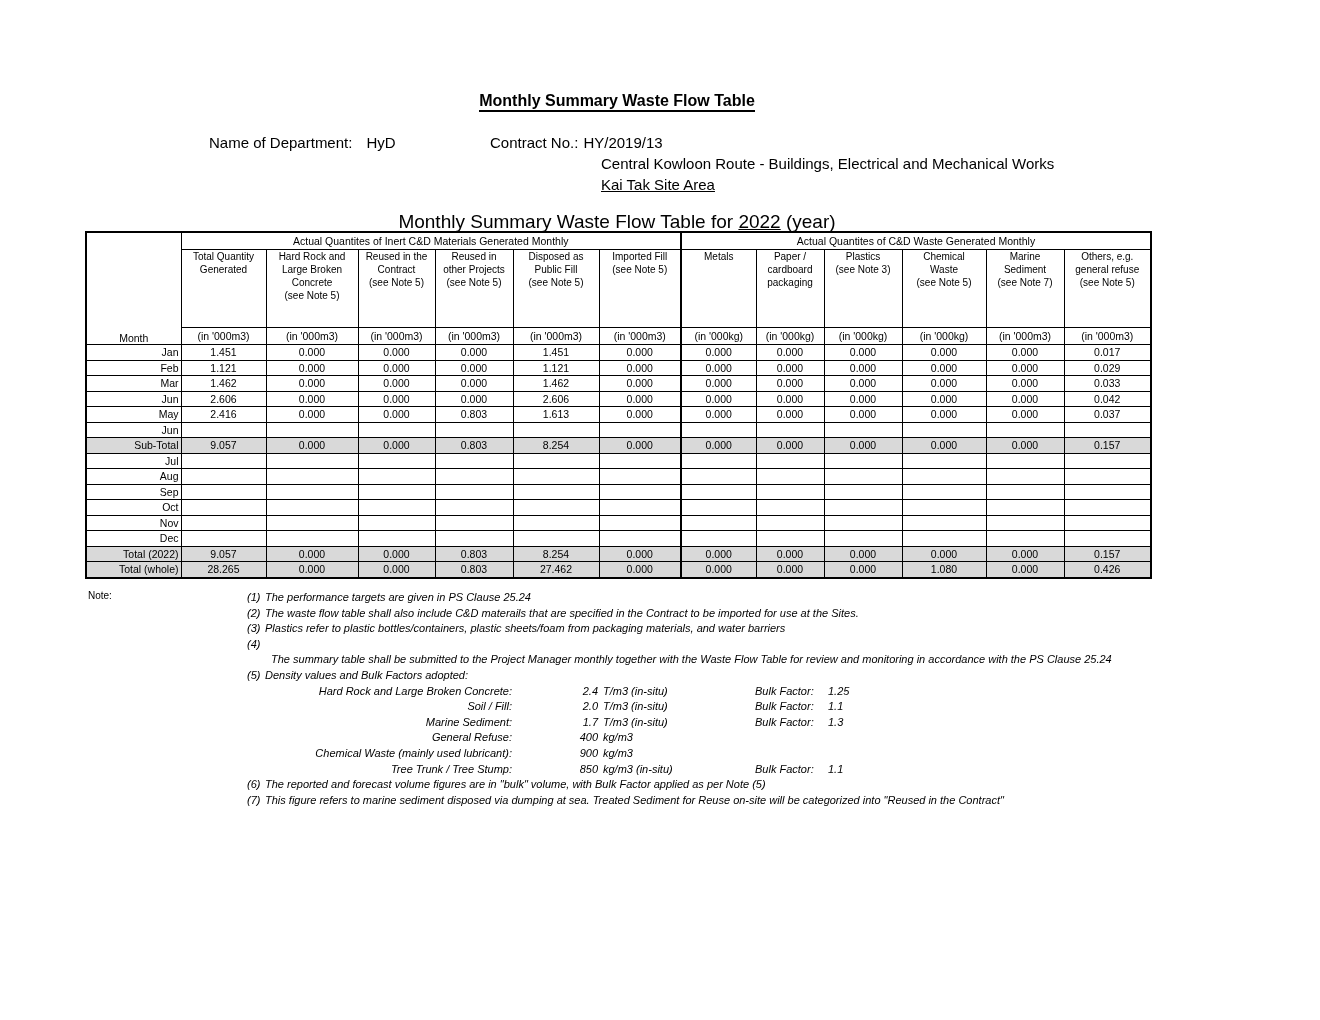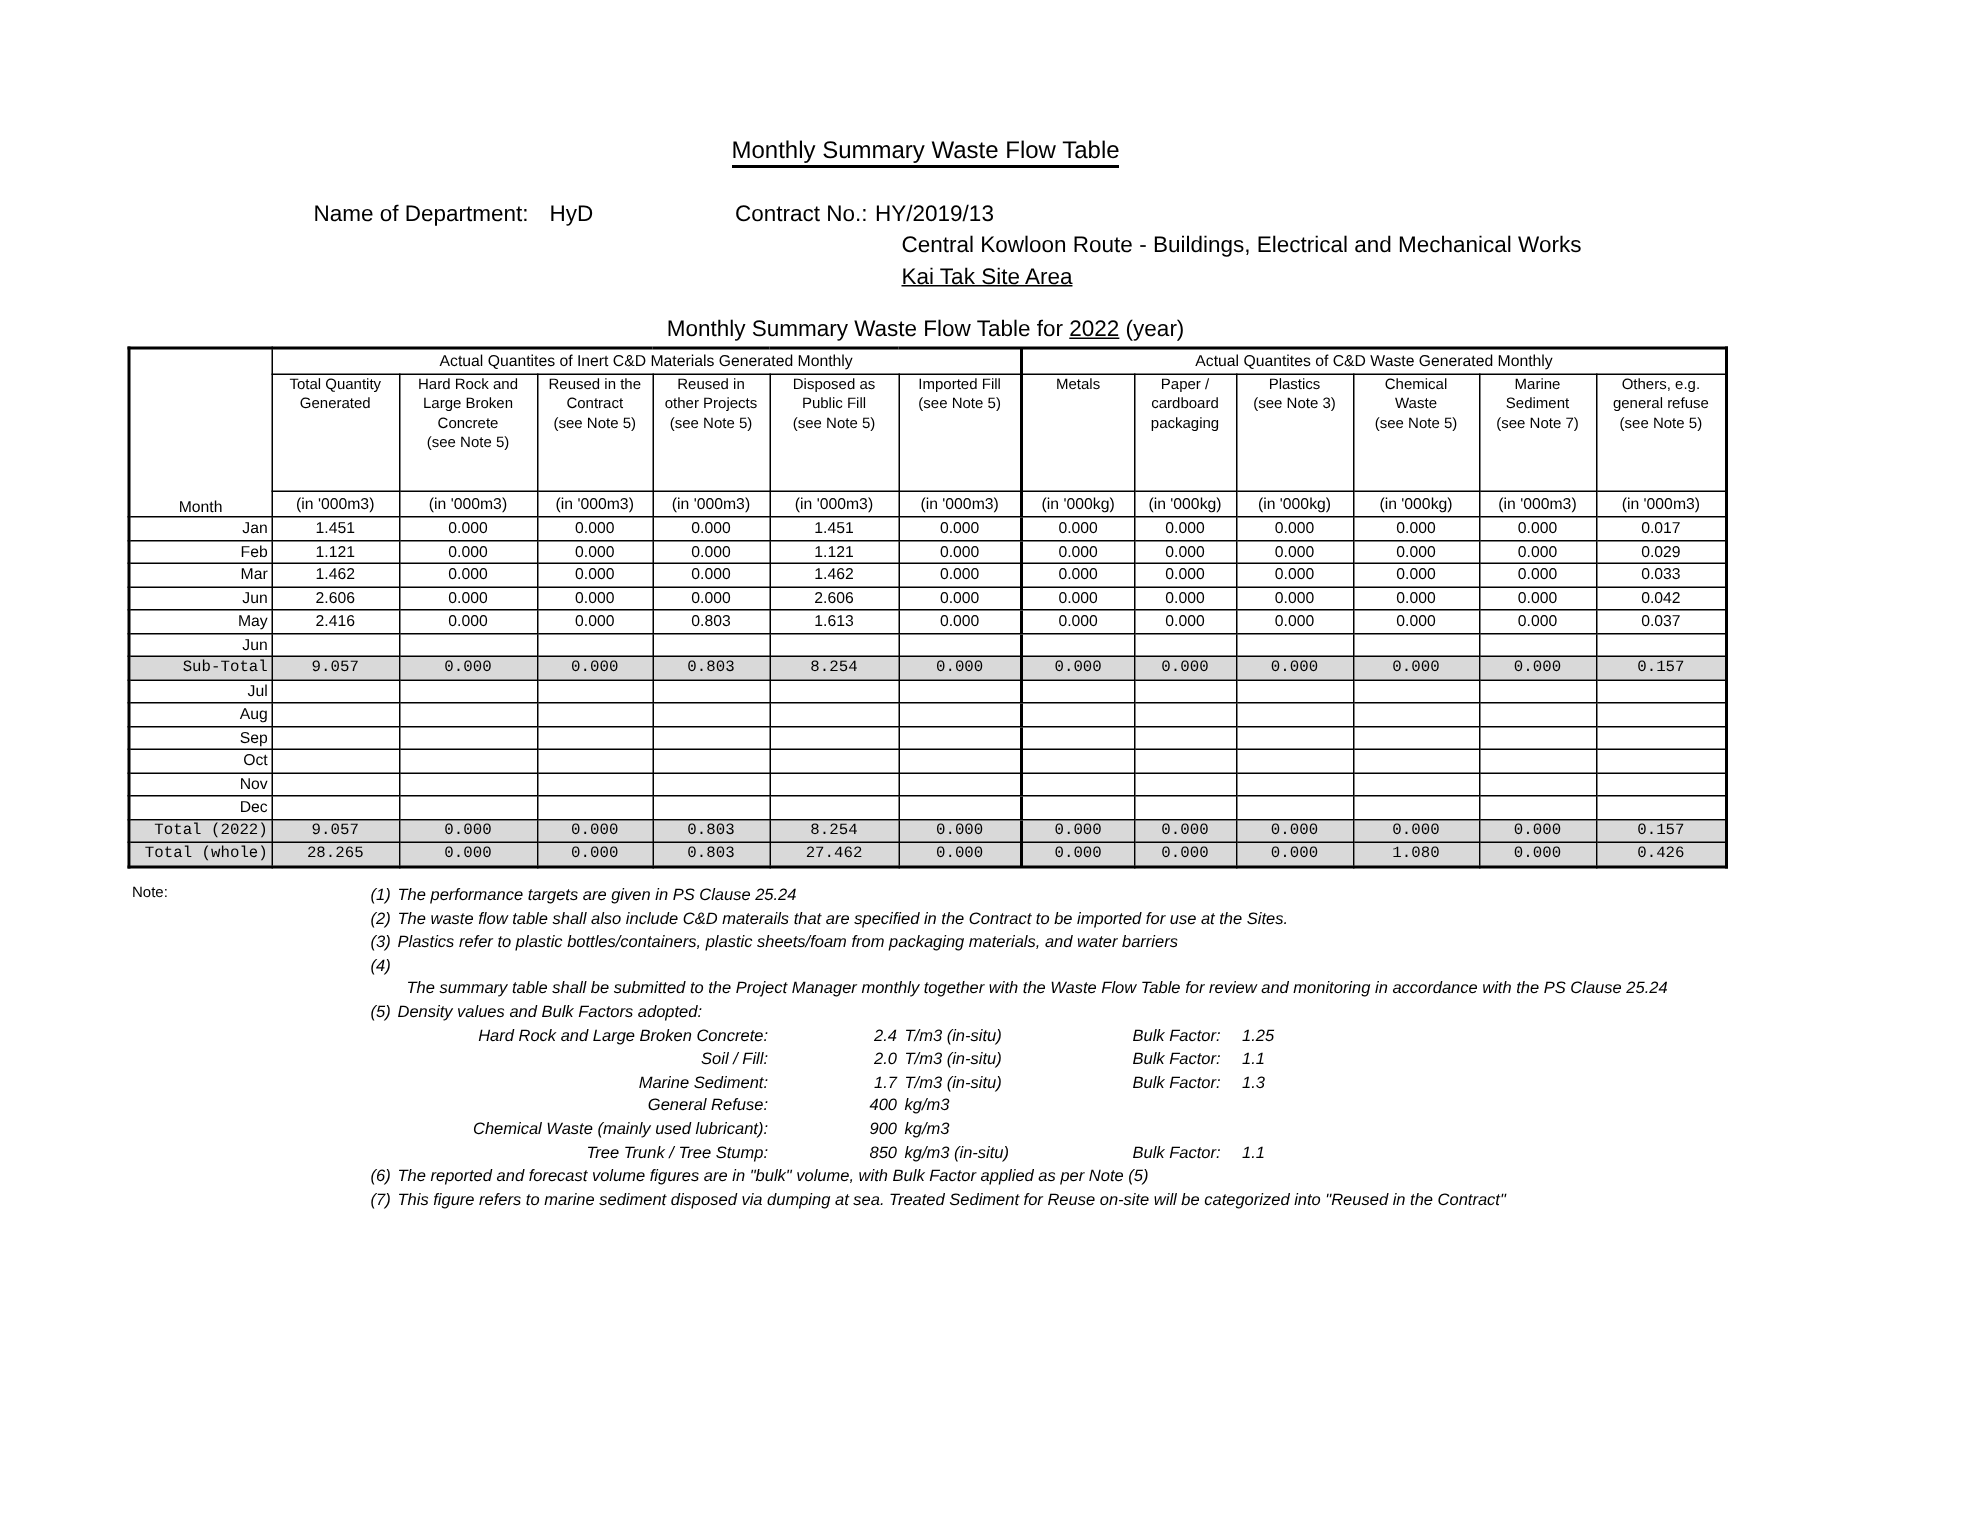--- a/index.html
+++ b/index.html
@@ -1,43 +1,43 @@
 <!DOCTYPE html>
 <html style="--total-bg: #d9d9d9;"><head>
 <meta charset="utf-8">
 <style>
   html,body{margin:0;padding:0;background:#fff;}
   .page{position:relative;width:1320px;height:1020px;background:#ffffff;
         font-family:"Liberation Sans",sans-serif;color:#000;overflow:hidden;}
   .center-wrap{position:absolute;left:0;width:1234px;text-align:center;}
   .title-row{top:92px;}
-  .doc-title{font-size:16px;font-weight:normal;border-bottom:2px solid #000;padding-bottom:1px;}
+  .doc-title{font-size:16px;font-weight:bold;border-bottom:2px solid #000;padding-bottom:1px;}
   .hline{position:absolute;font-size:15px;white-space:nowrap;}
   .dept-line{left:209px;top:134px;}
   .dept-value{margin-left:14px;}
   .contract-line{left:490px;top:134px;}
   .contract-value{margin-left:5px;}
   .contract-desc{left:601px;top:155px;}
   .contract-site{left:601px;top:176px;}
   .u{text-decoration:underline;}
-  .subtitle-row{top:211px;font-size:15px;}
+  .subtitle-row{top:211px;font-size:19px;}
 
   #waste-table{position:absolute;left:85px;top:231px;width:1065px;
        border-collapse:collapse;table-layout:fixed;font-size:10.5px;}
   #waste-table{border:2px solid #000;}
   #waste-table th,#waste-table td{border:1px solid #000;padding:0 2px;font-weight:normal;overflow:hidden;}
   th.month-cell{vertical-align:bottom;text-align:center;border-right-width:2px;padding-bottom:3px;}
   th.group{height:16px;text-align:center;font-weight:normal;}
   th.colhead{height:77px;vertical-align:top;text-align:center;white-space:pre-line;
              line-height:13px;font-size:10px;padding-top:2px;}
   td.unit{height:16px;text-align:center;border-bottom-width:2px;}
   .split{border-left-width:2px !important;}
   tbody td{height:14.5px;text-align:center;}
   td.row-label{text-align:right;padding-right:3px;border-right-width:2px;}
-  tr.row-subtotal td,tr.row-total td{background:var(--total-bg,#d9d9d9);font-weight:bold;font-family:Liberation Mono, monospace;}
+  tr.row-subtotal td,tr.row-total td{background:var(--total-bg,#d9d9d9);font-weight:bold;}
   tr.row-subtotal td{border-top-width:2px;border-bottom-width:2px;}
   tr.row-total td{border-top-width:2px;}
 
   .note-label{position:absolute;left:88px;top:590px;font-size:10px;}
   #notes{position:absolute;left:247px;top:590px;width:1000px;font-size:11px;font-style:italic;}
   .nline,.drow{height:15.6px;line-height:15.6px;white-space:nowrap;position:relative;}
   .nnum{display:inline-block;width:18px;}
   .nsum .ntext{padding-left:6px;}
   .dlabel{display:inline-block;width:265px;text-align:right;}
   .dval{display:inline-block;width:86px;text-align:right;}

